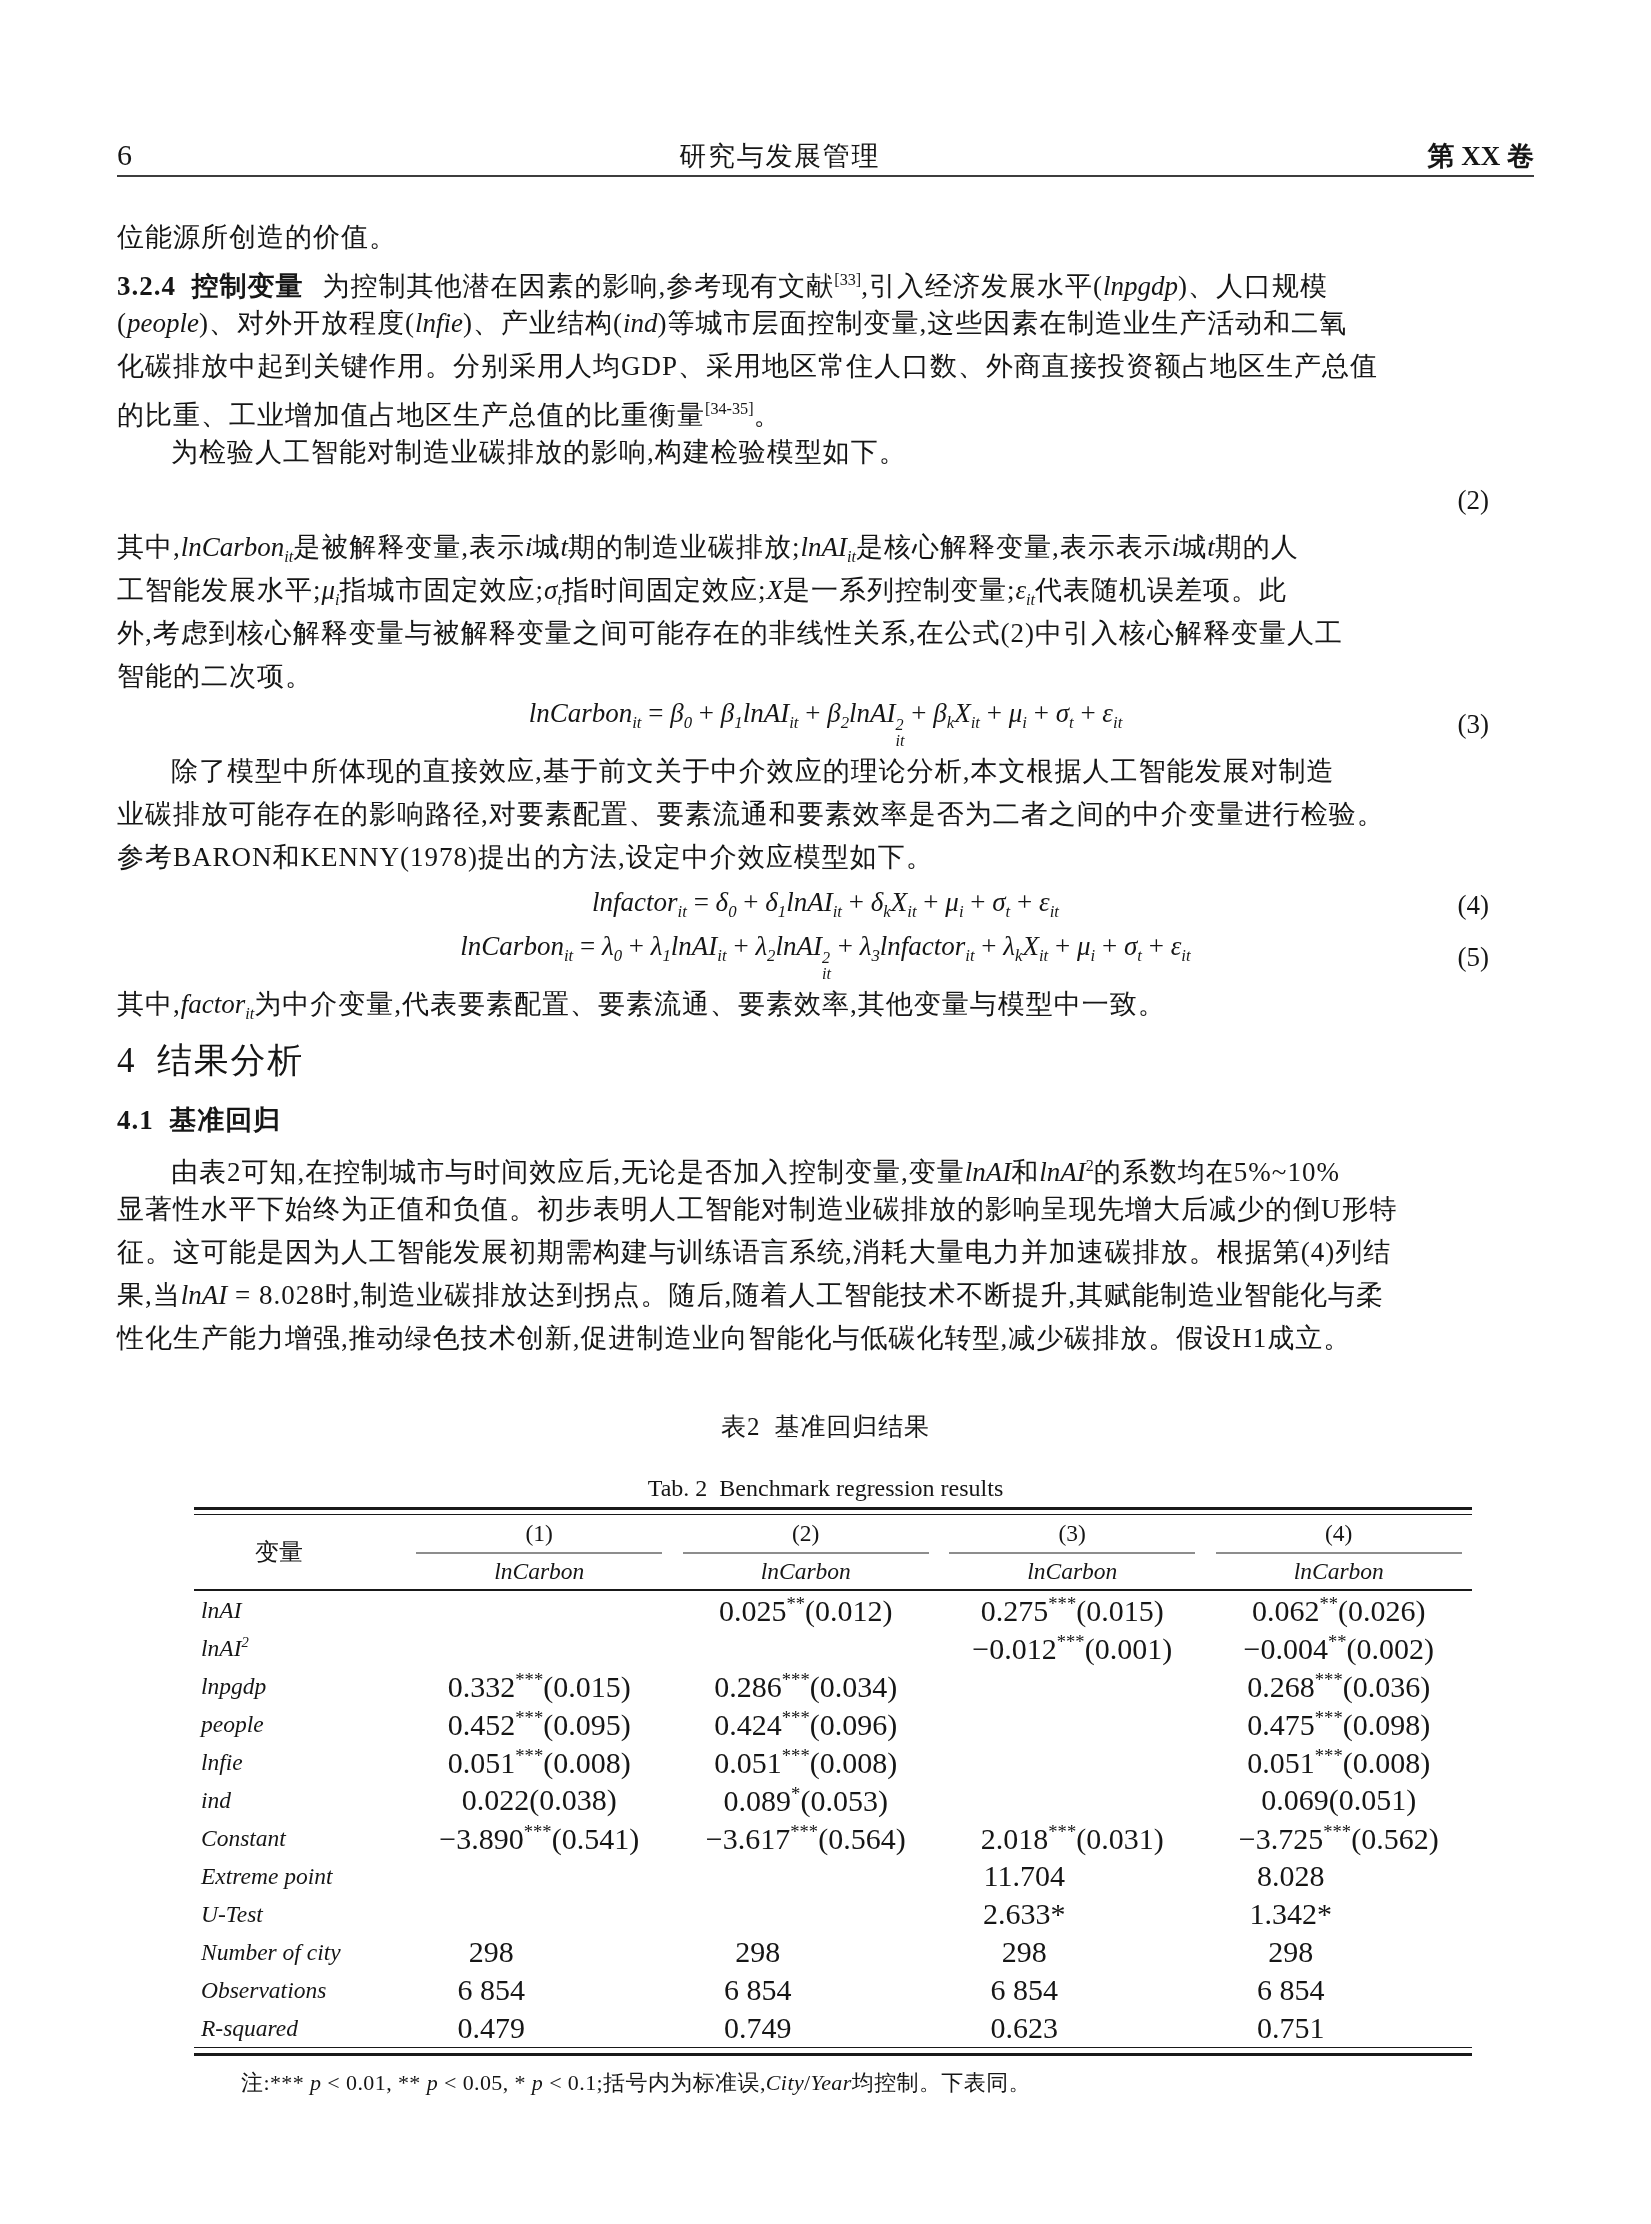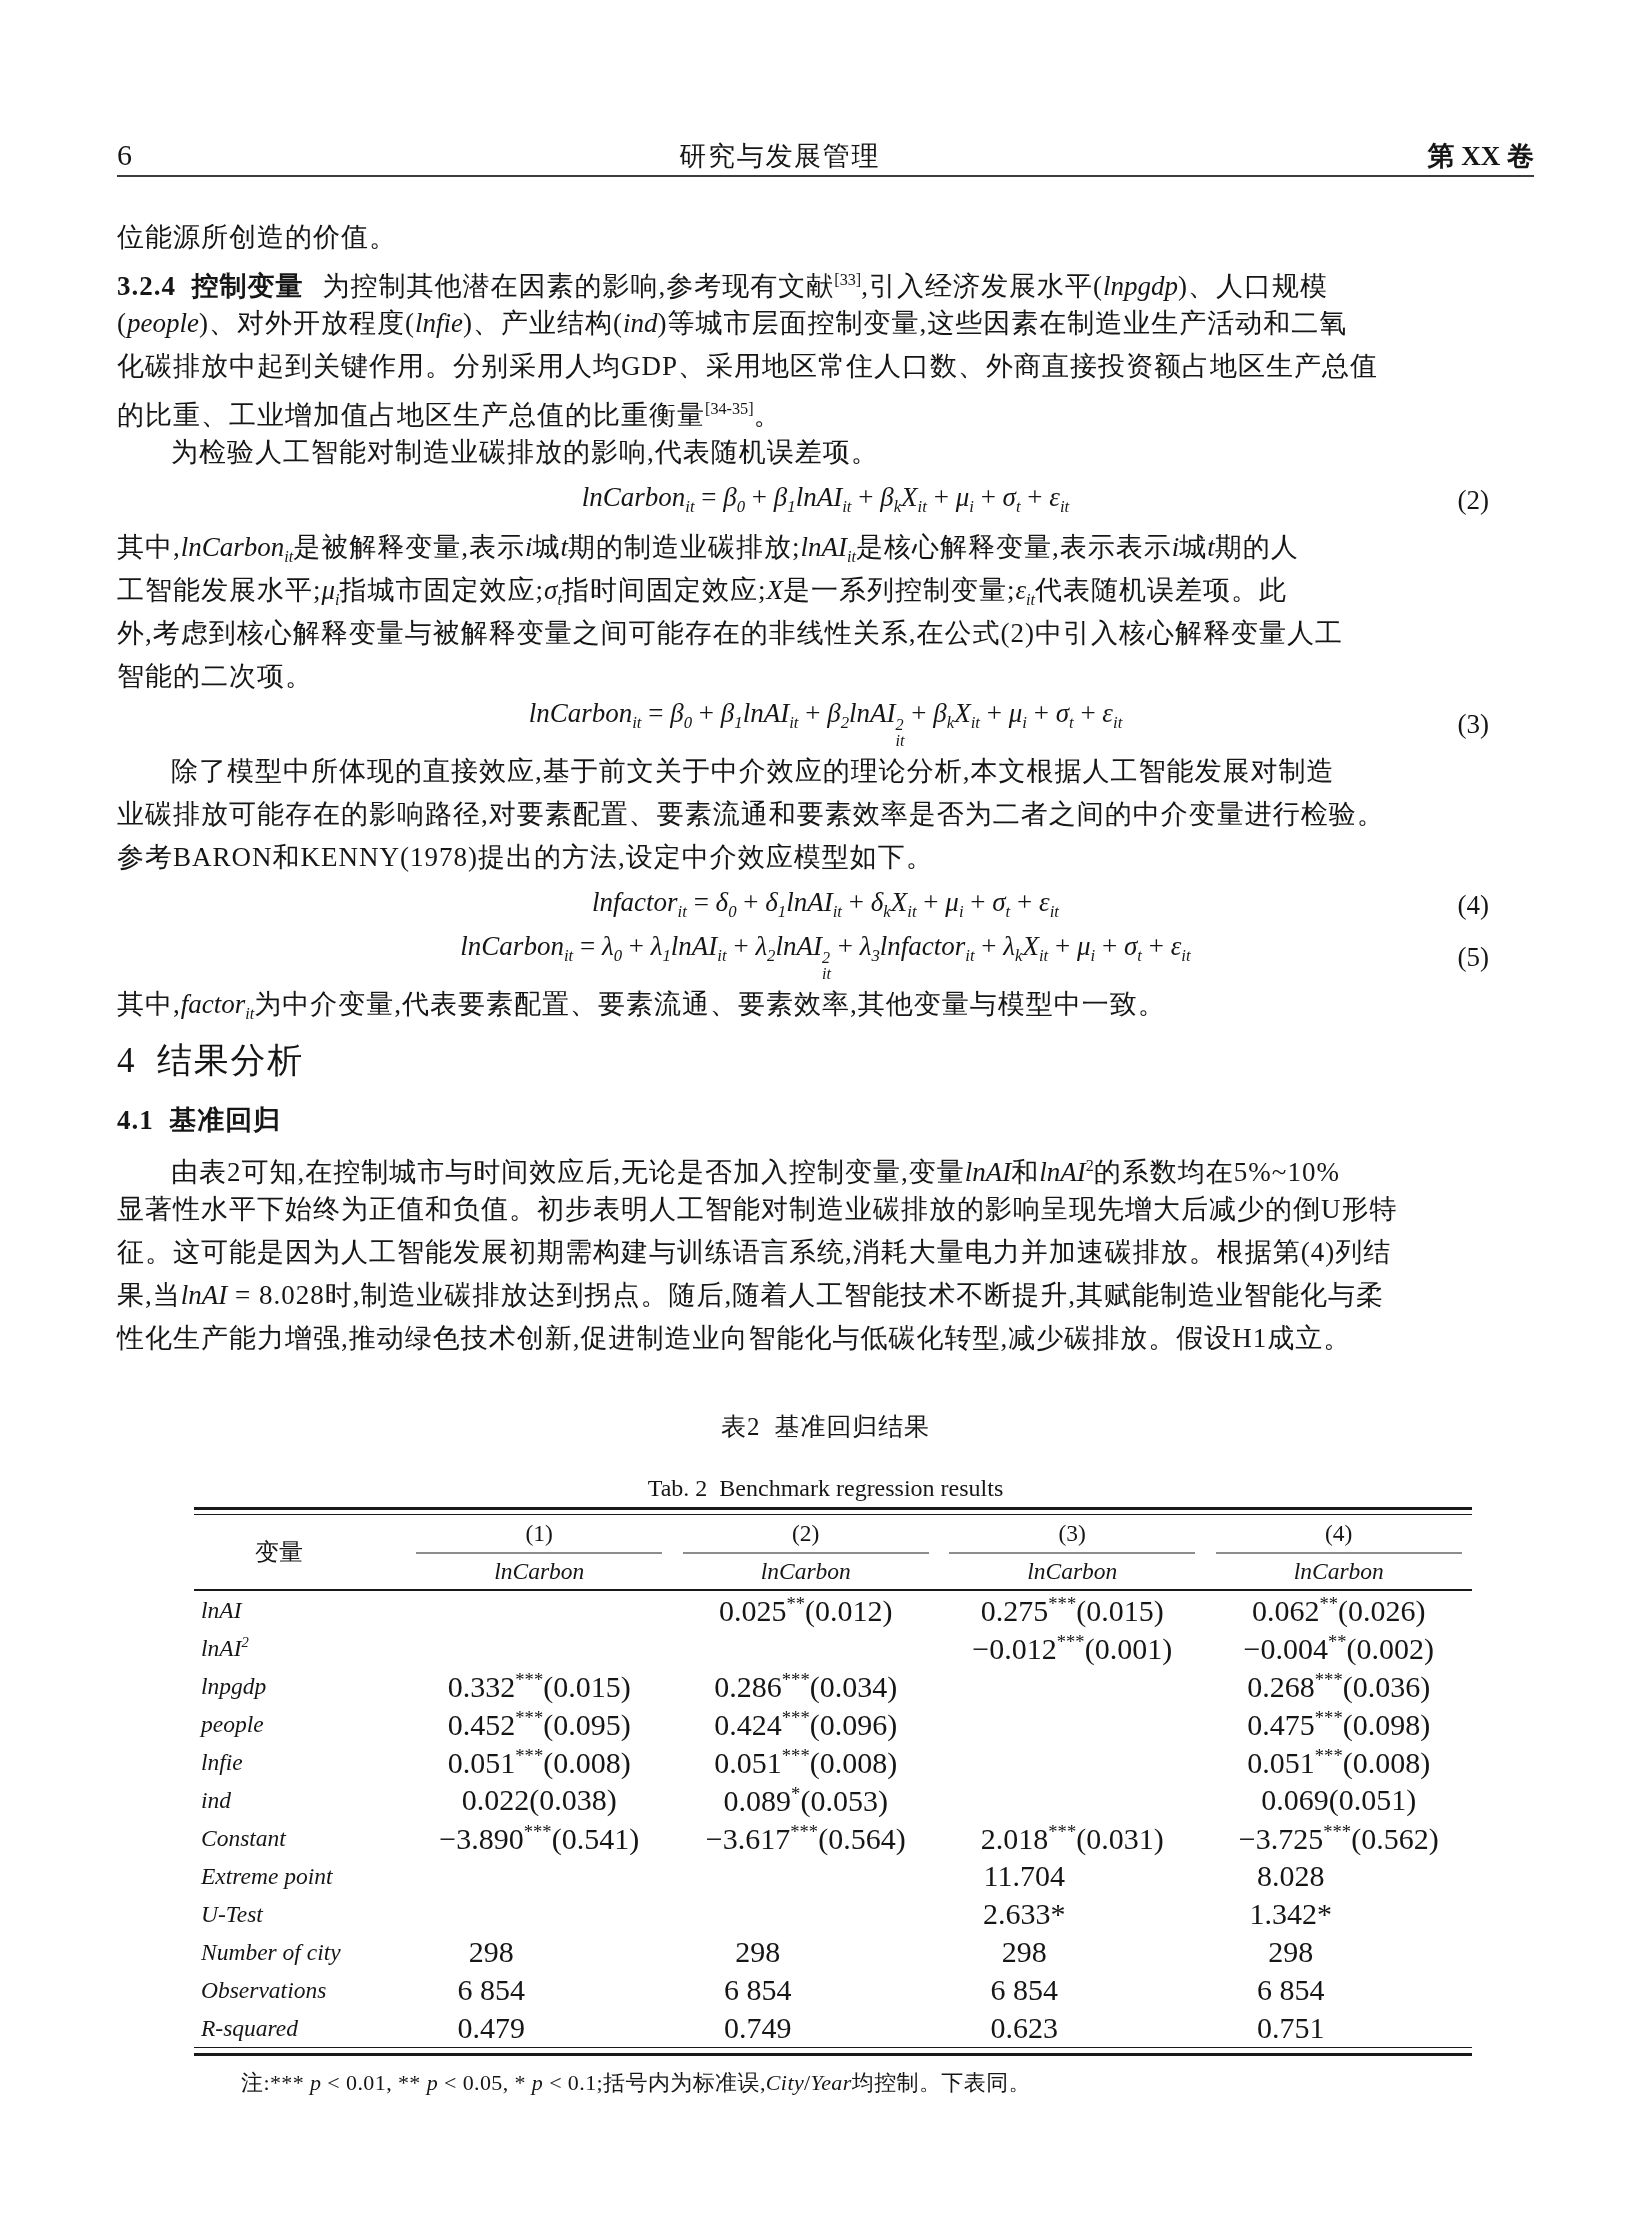--- a/index.html
+++ b/index.html
@@ -71,23 +71,22 @@
     <span class="pvol">第 XX 卷</span>
   </div>
 
   <div id="content">
 
   <div class="bl">位能源所创造的价值。</div>
       <div class="bl"><b class="bh">3.2.4&nbsp; 控制变量</b>为控制其他潜在因素的影响,参考现有文献<sup>[33]</sup>,引入经济发展水平(<i>lnpgdp</i>)、人口规模</div>
       <div class="bl">(<i>people</i>)、对外开放程度(<i>lnfie</i>)、产业结构(<i>ind</i>)等城市层面控制变量,这些因素在制造业生产活动和二氧</div>
       <div class="bl">化碳排放中起到关键作用。分别采用人均GDP、采用地区常住人口数、外商直接投资额占地区生产总值</div>
       <div class="bl">的比重、工业增加值占地区生产总值的比重衡量<sup>[34-35]</sup>。</div>
-      <div class="bl ind">为检验人工智能对制造业碳排放的影响,代表随机误差项。</div>
-      <div class="eqrow">
-        <div class="eqf"><i>lnCarbon</i><sub>it</sub> = <i>β</i><sub>0</sub> + <i>β</i><sub>1</sub><i>lnAI</i><sub>it</sub> + <i>β</i><sub>k</sub><i>X</i><sub>it</sub> + <i>μ</i><sub>i</sub> + <i>σ</i><sub>t</sub> + <i>ε</i><sub>it</sub></div>
+      <div class="bl ind">为检验人工智能对制造业碳排放的影响,构建检验模型如下。</div>
+      <div class="eqrow">
         <div class="eqn">(2)</div>
       </div>
       <div class="bl">其中,<i>lnCarbon</i><sub>it</sub>是被解释变量,表示<i>i</i>城<i>t</i>期的制造业碳排放;<i>lnAI</i><sub>it</sub>是核心解释变量,表示表示<i>i</i>城<i>t</i>期的人</div>
       <div class="bl">工智能发展水平;<i>μ</i><sub>i</sub>指城市固定效应;<i>σ</i><sub>t</sub>指时间固定效应;<i>X</i>是一系列控制变量;<i>ε</i><sub>it</sub>代表随机误差项。此</div>
       <div class="bl">外,考虑到核心解释变量与被解释变量之间可能存在的非线性关系,在公式(2)中引入核心解释变量人工</div>
       <div class="bl">智能的二次项。</div>
       <div class="eqrow">
         <div class="eqf"><i>lnCarbon</i><sub>it</sub> = <i>β</i><sub>0</sub> + <i>β</i><sub>1</sub><i>lnAI</i><sub>it</sub> + <i>β</i><sub>2</sub><i>lnAI</i><span class="ss">
             <span class="st">2</span>
             <span class="sb">it</span>

